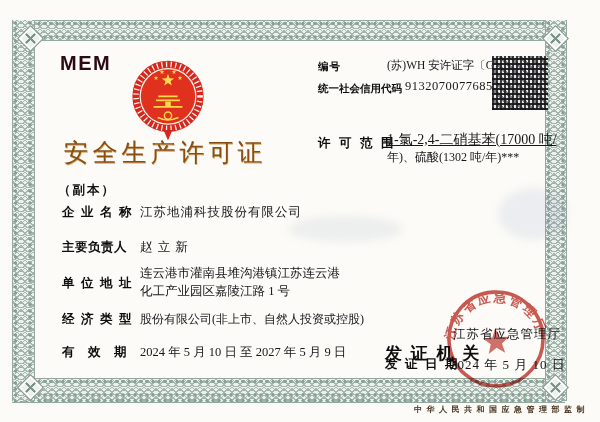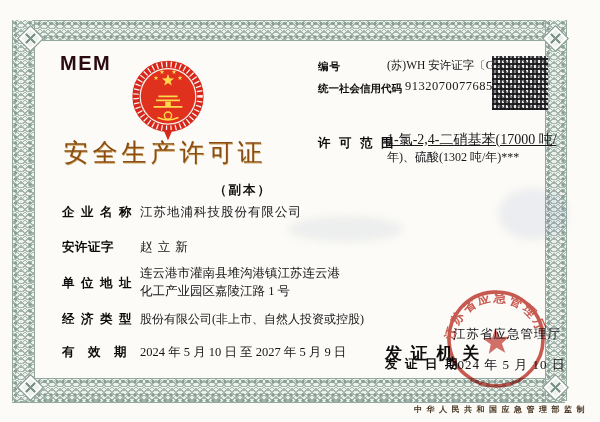--- a/index.html
+++ b/index.html
@@ -38,21 +38,21 @@
       linear-gradient(90deg, rgba(0,0,0,0) 42%, #7d9288 42% 58%, rgba(0,0,0,0) 58%);
     box-shadow:inset 0 0 0 2px #fff;
   }
   
   .mem-logo{left:48px;top:52px;font-size:20px;font-weight:800;color:#2b0b13;letter-spacing:1.5px;margin-left:12px;}
   .title{
     left:58px;top:136px;width:214px;text-align:center;
     font-size:25px;font-weight:normal;letter-spacing:4px;color:#8a4c11;
     text-shadow:0.6px 0.8px 0 rgba(192,146,62,.75);
   }
-  .subtitle{left:58px;top:182px;width:214px;text-align:right;font-size:12.5px;font-weight:bold;letter-spacing:2px;color:#101010;}
+  .subtitle{left:58px;top:182px;width:214px;text-align:left;font-size:12.5px;font-weight:bold;letter-spacing:2px;color:#101010;}
   
   .lbl{font-weight:bold;color:#0d0d0d;text-align:center;}
   .val{font-family:"Liberation Serif","DejaVu Serif",serif;color:#17171a;}
   
   .qr{
     left:492px;top:56px;width:56px;height:54px;background-color:#e8e8e6;
     background-image:
       repeating-linear-gradient(0deg, rgba(22,22,26,.92) 0 2px, rgba(0,0,0,0) 2px 5px),
       repeating-linear-gradient(90deg, rgba(28,28,32,.85) 0 2px, rgba(0,0,0,0) 2px 4px),
       repeating-linear-gradient(45deg, rgba(45,45,50,.55) 0 3px, rgba(0,0,0,0) 3px 7px);
@@ -111,21 +111,21 @@
 
 <div class="abs qr"></div>
 
 <span class="abs lbl" style="left:318px;top:135px;font-size:12.5px;letter-spacing:2.5px;">许 可 范 围</span>
 <span class="abs val" style="left:387px;top:131px;font-size:14px;text-decoration:underline;">1-氯-2,4-二硝基苯(17000 吨/</span>
 <span class="abs val" style="left:387px;top:149px;font-size:12px;">年)、硫酸(1302 吨/年)***</span>
 
 <span class="abs lbl" style="left:62px;top:204px;font-size:12.5px;letter-spacing:1.5px;">企 业 名 称</span>
 <span class="abs val" style="left:140px;top:204px;font-size:12.5px;letter-spacing:1px;">江苏地浦科技股份有限公司</span>
 
-<span class="abs lbl" style="left:62px;top:239px;font-size:12.5px;letter-spacing:.5px;">安许证字</span>
+<span class="abs lbl" style="left:62px;top:239px;font-size:12.5px;letter-spacing:.5px;">主要负责人</span>
 <span class="abs val" style="left:140px;top:239px;font-size:12.5px;letter-spacing:1px;">赵 立 新</span>
 
 <span class="abs lbl" style="left:62px;top:275px;font-size:12.5px;letter-spacing:1.5px;">单 位 地 址</span>
 <span class="abs val" style="left:140px;top:265px;font-size:12.5px;">连云港市灌南县堆沟港镇江苏连云港</span>
 <span class="abs val" style="left:140px;top:283px;font-size:12.5px;">化工产业园区嘉陵江路 1 号</span>
 
 <span class="abs lbl" style="left:62px;top:311px;font-size:12.5px;letter-spacing:1.5px;">经 济 类 型</span>
 <span class="abs val" style="left:140px;top:311px;font-size:12px;">股份有限公司(非上市、自然人投资或控股)</span>
 
 <span class="abs lbl" style="left:62px;top:344px;font-size:12.5px;letter-spacing:5px;">有  效  期</span>

